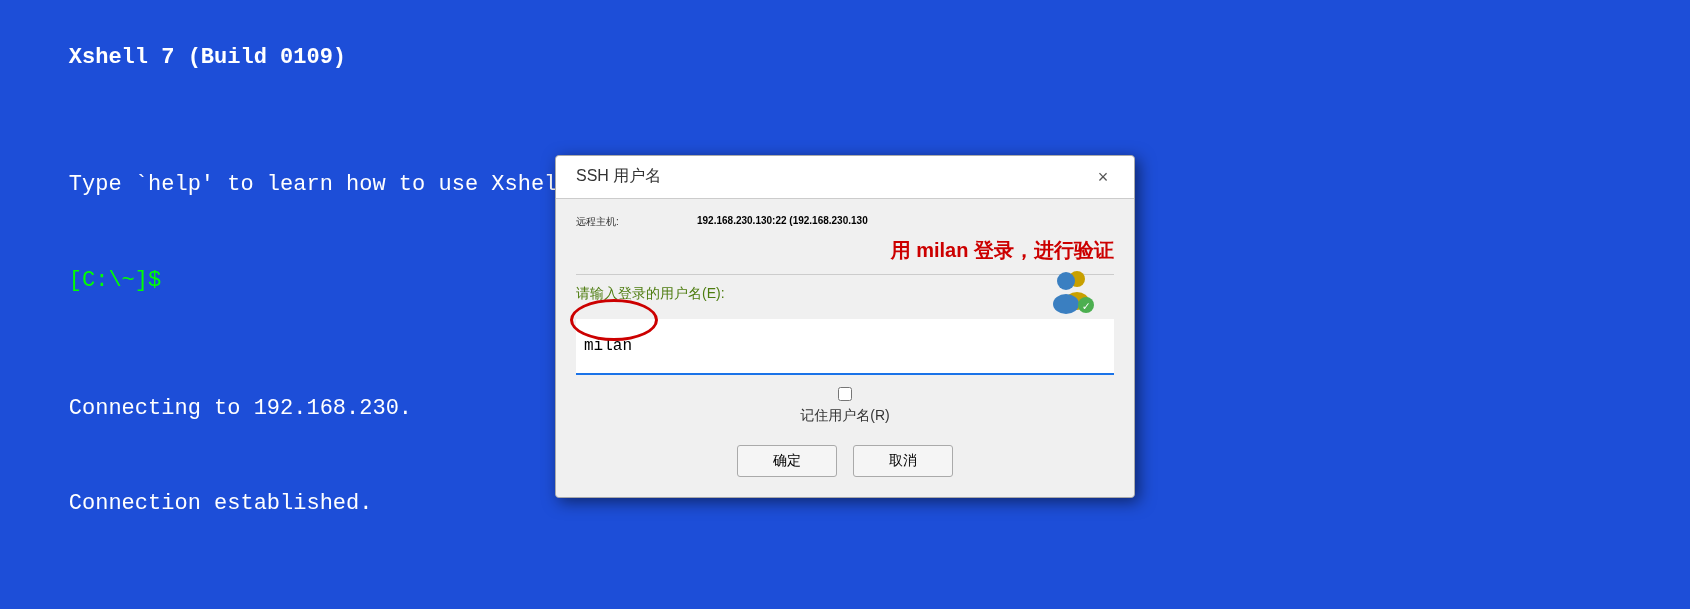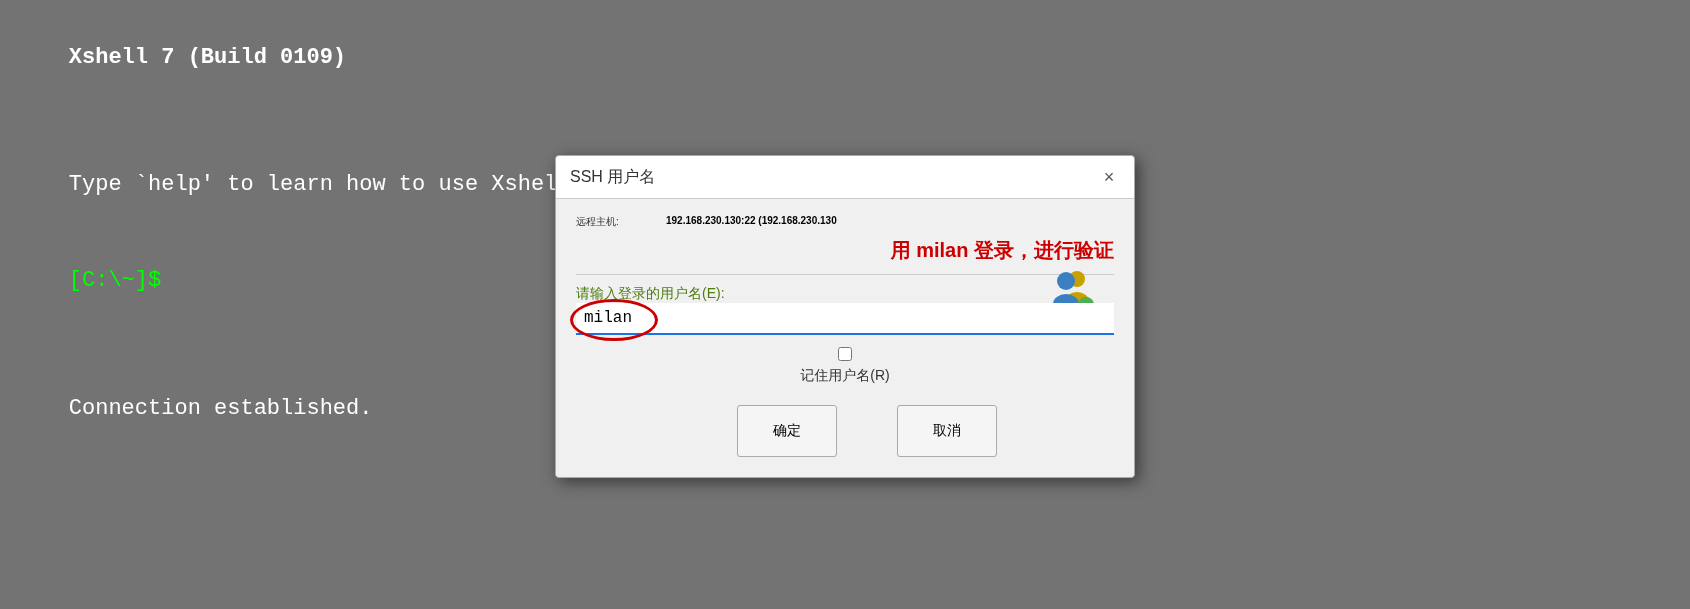--- a/index.html
+++ b/index.html
@@ -9,21 +9,21 @@
       height: 609px;
       background: #000;
       font-family: 'Courier New', Courier, monospace;
       overflow: hidden;
       position: relative;
     }
 
     .terminal {
       width: 100%;
       height: 100%;
-      background: #737373;
+      background: #1d4ed8;
       color: #fff;
       padding: 10px 16px;
       font-size: 22px;
       line-height: 1.45;
       position: relative;
     }
 
     .terminal-line {
       white-space: pre;
     }
@@ -54,23 +54,23 @@
       border-radius: 4px;
       width: 580px;
       box-shadow: 4px 4px 16px rgba(0,0,0,0.5);
       pointer-events: all;
       position: relative;
     }
 
     .dialog-titlebar {
       background: #fff;
       border-bottom: 1px solid #ccc;
-      padding: 10px 14px;
-      display: flex;
-      align-items: center;
+      padding: 10px 20px;
+      display: flex;
+      align-items: flex-start;
       justify-content: space-between;
       border-radius: 4px 4px 0 0;
     }
 
     .dialog-title {
       font-family: 'Microsoft YaHei', 'SimHei', Arial, sans-serif;
       font-size: 16px;
       color: #333;
       font-weight: normal;
     }
@@ -109,20 +109,21 @@
 
     .info-label {
       color: #333;
       min-width: 90px;
       white-space: nowrap;
     }
 
     .info-value {
       color: #000;
       font-weight: bold;
+      margin-left: 31px;
     }
 
     .annotation-text {
       color: #cc0000;
       font-family: 'Microsoft YaHei', 'SimHei', Arial, sans-serif;
       font-size: 20px;
       font-weight: bold;
       text-align: right;
       margin-bottom: 8px;
       margin-top: 2px;
@@ -144,25 +145,26 @@
     .username-input-wrapper {
       position: relative;
       margin-bottom: 12px;
     }
 
     .username-input {
       width: 100%;
       border: none;
       border-bottom: 2px solid #1a73e8;
       background: #fff;
-      padding: 6px 8px;
+      padding: 18px 8px;
       font-size: 16px;
       font-family: 'Courier New', Courier, monospace;
       outline: none;
       color: #000;
+      margin-top: 16px;
     }
 
     .circle-annotation {
       position: absolute;
       left: -6px;
       top: -4px;
       width: 88px;
       height: 42px;
       border: 3px solid #cc0000;
       border-radius: 50%;
@@ -186,29 +188,28 @@
     }
 
     .dialog-buttons {
       display: flex;
       justify-content: center;
       gap: 16px;
     }
 
     .dialog-btn {
       min-width: 100px;
-      padding: 16px 20px;
+      padding: 6px 20px;
       font-family: 'Microsoft YaHei', 'SimHei', Arial, sans-serif;
       font-size: 14px;
       border: 1px solid #aaa;
       background: #f5f5f5;
       border-radius: 3px;
       cursor: pointer;
       color: #000;
-      margin-left: 44px;
     }
 
     
     .user-icon-area {
       position: absolute;
       right: 18px;
       top: 48px;
     }
   </style>
 </head>
@@ -220,20 +221,23 @@
   </div>
   <div class="terminal-line">&nbsp;</div>
   <div class="terminal-line">
     <span>Type `help' to learn how to use Xshell prompt.</span>
   </div>
   <div class="terminal-line">
     <span class="green">[C:\~]$</span>
   </div>
   <div class="terminal-line">&nbsp;</div>
   <div class="terminal-line">
+    <span>Connecting to 192.168.230.</span>
+  </div>
+  <div class="terminal-line">
     <span>Connection established.</span>
   </div>
 
 </div>
 
 <div class="dialog-overlay">
   <div class="dialog">
 
     <div class="dialog-titlebar">
       <span class="dialog-title">SSH 用户名</span>

